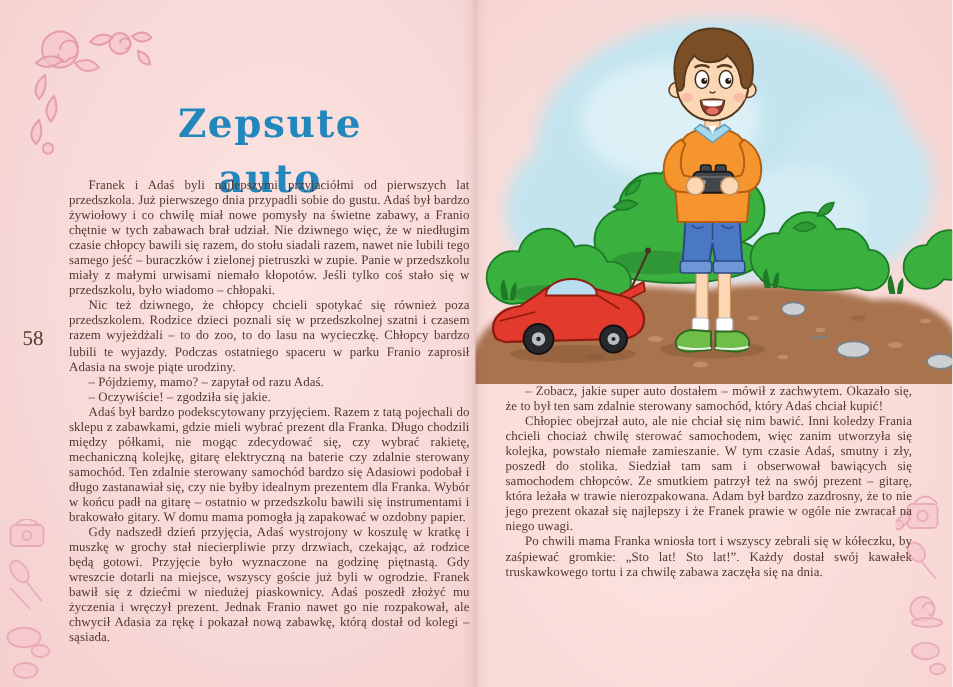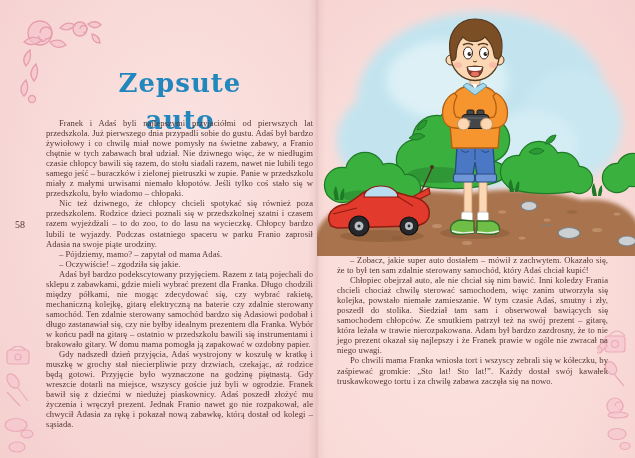--- a/index.html
+++ b/index.html
@@ -23,21 +23,21 @@
       rgba(121,70,70,0.14) 50%, rgba(121,70,70,0.05) 64%, rgba(121,70,70,0) 100%);
   }
   .ornament{position:absolute;opacity:0.85;}
   .title{
     position:absolute;top:48px;left:55px;width:250px;text-align:center;
     font-family:"DejaVu Serif", serif;font-weight:700;
     font-size:26px;line-height:37px;letter-spacing:1px;color:#2187bd;
   }
   .page-num{
     position:absolute;top:219px;left:15px;
-    font-size:10px;color:#53392e;
+    font-size:14px;color:#53392e;
   }
   .text{
     position:absolute;color:#513831;font-size:8.6px;line-height:10.05px;
     text-align:justify;letter-spacing:0.05px;
   }
   .text p{margin:0;text-indent:13px;}
   .text-left{top:118px;left:46px;width:267px;}
   .text-right{top:255px;left:20px;width:271px;}
   figure{margin:0;}
   .illo{position:absolute;top:0;left:0;width:318px;height:256px;}
@@ -84,21 +84,21 @@
     <h1 class="title">
       <span style="display:block">Zepsute</span>
       <span style="display:block">auto</span>
     </h1>
 
     <div class="page-num">58</div>
 
     <div class="text text-left">
       <p>Franek i Adaś byli najlepszymi przyjaciółmi od pierwszych lat przedszkola. Już pierwszego dnia przypadli sobie do gustu. Adaś był bardzo żywiołowy i co chwilę miał nowe pomysły na świetne zabawy, a Franio chętnie w tych zabawach brał udział. Nie dziwnego więc, że w niedługim czasie chłopcy bawili się razem, do stołu siadali razem, nawet nie lubili tego samego jeść – buraczków i zielonej pietruszki w zupie. Panie w przedszkolu miały z małymi urwisami niemało kłopotów. Jeśli tylko coś stało się w przedszkolu, było wiadomo – chłopaki.</p>
       <p>Nic też dziwnego, że chłopcy chcieli spotykać się również poza przedszkolem. Rodzice dzieci poznali się w przedszkolnej szatni i czasem razem wyjeżdżali – to do zoo, to do lasu na wycieczkę. Chłopcy bardzo lubili te wyjazdy. Podczas ostatniego spaceru w parku Franio zaprosił Adasia na swoje piąte urodziny.</p>
-      <p>– Pójdziemy, mamo? – zapytał od mama Adaś.</p>
+      <p>– Pójdziemy, mamo? – zapytał od razu Adaś.</p>
       <p>– Oczywiście! – zgodziła się jakie.</p>
       <p>Adaś był bardzo podekscytowany przyjęciem. Razem z tatą pojechali do sklepu z zabawkami, gdzie mieli wybrać prezent dla Franka. Długo chodzili między półkami, nie mogąc zdecydować się, czy wybrać rakietę, mechaniczną kolejkę, gitarę elektryczną na baterie czy zdalnie sterowany samochód. Ten zdalnie sterowany samochód bardzo się Adasiowi podobał i długo zastanawiał się, czy nie byłby idealnym prezentem dla Franka. Wybór w końcu padł na gitarę – ostatnio w przedszkolu bawili się instrumentami i brakowało gitary. W domu mama pomogła ją zapakować w ozdobny papier.</p>
       <p>Gdy nadszedł dzień przyjęcia, Adaś wystrojony w koszulę w kratkę i muszkę w grochy stał niecierpliwie przy drzwiach, czekając, aż rodzice będą gotowi. Przyjęcie było wyznaczone na godzinę piętnastą. Gdy wreszcie dotarli na miejsce, wszyscy goście już byli w ogrodzie. Franek bawił się z dziećmi w niedużej piaskownicy. Adaś poszedł złożyć mu życzenia i wręczył prezent. Jednak Franio nawet go nie rozpakował, ale chwycił Adasia za rękę i pokazał nową zabawkę, którą dostał od kolegi – sąsiada.</p>
     </div>
   </div>
 
   <div class="page page-right">
 
     <figure role="img" aria-label="Uśmiechnięty chłopiec w pomarańczowym swetrze i jeansowych szortach trzyma pilota i steruje czerwonym zdalnie sterowanym autem na ziemnej ścieżce przed zielonymi krzewami.">
       <svg class="illo" viewBox="0 0 318 256">
@@ -313,18 +313,18 @@
         <path d="M18,84 a4,4 0 1 1 4,4" fill="none"></path>
         <ellipse cx="21" cy="93" rx="10" ry="3"></ellipse>
         <ellipse cx="20" cy="112" rx="9" ry="5.5"></ellipse>
         <ellipse cx="28" cy="124" rx="5" ry="3.5"></ellipse>
       </g>
     </svg>
 
     <div class="text text-right">
       <p>– Zobacz, jakie super auto dostałem – mówił z zachwytem. Okazało się, że to był ten sam zdalnie sterowany samochód, który Adaś chciał kupić!</p>
       <p>Chłopiec obejrzał auto, ale nie chciał się nim bawić. Inni koledzy Frania chcieli chociaż chwilę sterować samochodem, więc zanim utworzyła się kolejka, powstało niemałe zamieszanie. W tym czasie Adaś, smutny i zły, poszedł do stolika. Siedział tam sam i obserwował bawiących się samochodem chłopców. Ze smutkiem patrzył też na swój prezent – gitarę, która leżała w trawie nierozpakowana. Adam był bardzo zazdrosny, że to nie jego prezent okazał się najlepszy i że Franek prawie w ogóle nie zwracał na niego uwagi.</p>
-      <p>Po chwili mama Franka wniosła tort i wszyscy zebrali się w kółeczku, by zaśpiewać gromkie: „Sto lat! Sto lat!”. Każdy dostał swój kawałek truskawkowego tortu i za chwilę zabawa zaczęła się na nowo.</p>
+      <p>Po chwili mama Franka wniosła tort i wszyscy zebrali się w kółeczku, by zaśpiewać gromkie: „Sto lat! Sto lat!”. Każdy dostał swój kawałek truskawkowego tortu i za chwilę zabawa zaczęła się na dnia.</p>
     </div>
   </div>
 
   <div class="gutter"></div>
 </div>
 
 </body></html>

